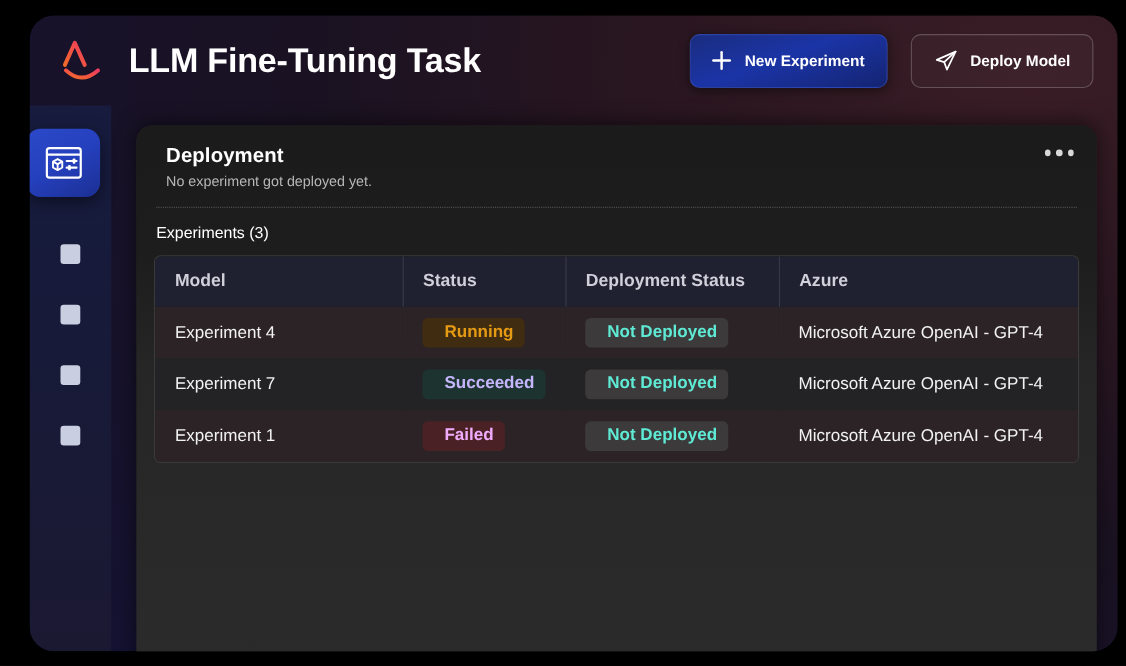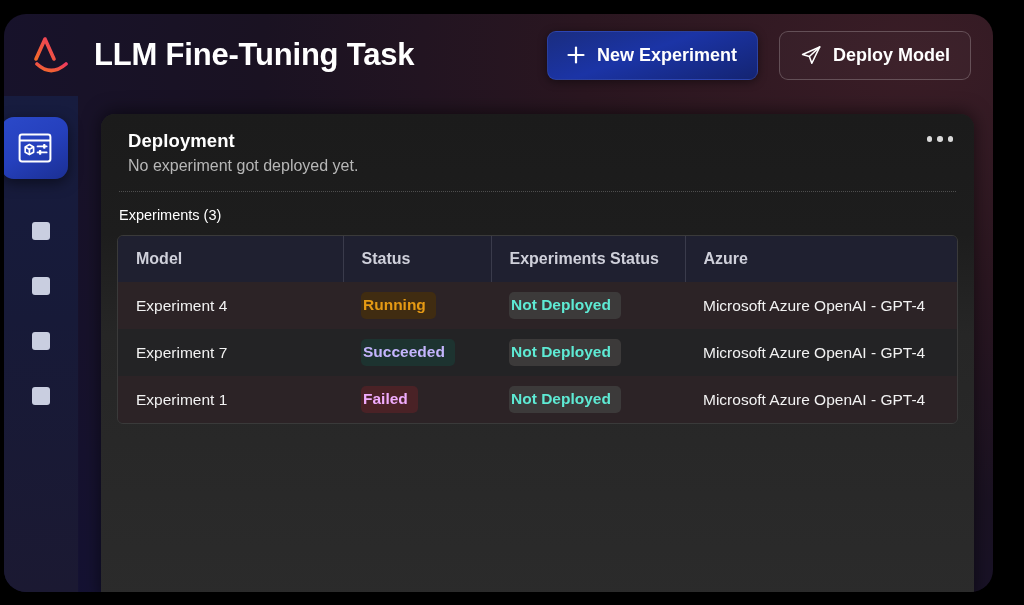--- a/index.html
+++ b/index.html
@@ -9,21 +9,21 @@
     height: 605px;
     background: #000000;
     overflow: hidden;
     font-family: "Liberation Sans", sans-serif;
     -webkit-font-smoothing: antialiased;
   }
 
   
   .app-window {
     position: absolute;
-    left: 4px;
+    left: 27px;
     top: 14px;
     width: 989px;
     height: 578px;
     border-radius: 22px;
     background:
       radial-gradient(120% 140% at 92% 8%, #3a1d26 0%, #2a1620 28%, #1a1222 55%, #141234 100%),
       linear-gradient(100deg, #141a3c 0%, #1a1530 40%, #2e1a24 75%, #3b1f29 100%);
     box-shadow:
       0 26px 60px rgba(0,0,0,0.92),
       0 6px 22px rgba(0,0,0,0.85);
@@ -78,21 +78,21 @@
     gap: 21px;
   }
 
   .btn {
     display: inline-flex;
     align-items: center;
     gap: 11px;
     height: 49px;
     padding: 0 20px;
     border-radius: 9px;
-    font-size: 18px;
+    font-size: 14px;
     font-weight: 700;
     color: #ffffff;
     white-space: nowrap;
     cursor: pointer;
     user-select: none;
   }
 
   .btn-primary {
     background: linear-gradient(160deg, #1a2d80 0%, #1b34a6 45%, #142472 100%);
     border: 1px solid rgba(130,155,255,0.18);
@@ -183,21 +183,21 @@
 
   .panel-title {
     font-size: 18.5px;
     font-weight: 700;
     color: #ffffff;
     letter-spacing: 0.1px;
   }
 
   .panel-sub {
     margin-top: 5px;
-    font-size: 16px;
+    font-size: 13px;
     color: #b7b7b7;
   }
 
   .kebab {
     position: absolute;
     right: 21px;
     top: 22px;
     display: flex;
     gap: 5px;
     cursor: pointer;
@@ -255,21 +255,21 @@
     vertical-align: middle;
     white-space: nowrap;
   }
 
   .col-name   { width: 225px; }
   .col-status { width: 148px; }
   .col-deploy { width: 194px; }
 
   .badge {
     display: inline-block;
-    padding: 4px 10px 5px 2px;
+    padding: 4px 10px 5px 20px;
     border-radius: 5px;
     font-size: 15.5px;
     font-weight: 700;
     line-height: 1.12;
   }
 
   .badge-running   { color: #e59a14; background: #402c11; }
   .badge-succeeded { color: #c4b5fd; background: #1d3330; }
   .badge-failed    { color: #f0abfc; background: #4a2226; }
   .badge-neutral   { color: #5eead4; background: #3c3a3a; font-weight: 700; }
@@ -363,21 +363,21 @@
       <div class="divider"></div>
 
       <div class="section-label">Experiments (3)</div>
 
       <div class="table-wrap">
         <table>
           <thead>
             <tr>
               <th class="col-name">Model</th>
               <th class="col-status">Status</th>
-              <th class="col-deploy">Experiments Status</th>
+              <th class="col-deploy">Deployment Status</th>
               <th>Azure</th>
             </tr>
           </thead>
           <tbody>
 
             <tr class="odd">
               <td>Experiment 4</td>
               <td>
                 <span class="badge badge-running">Running</span>
               </td>

